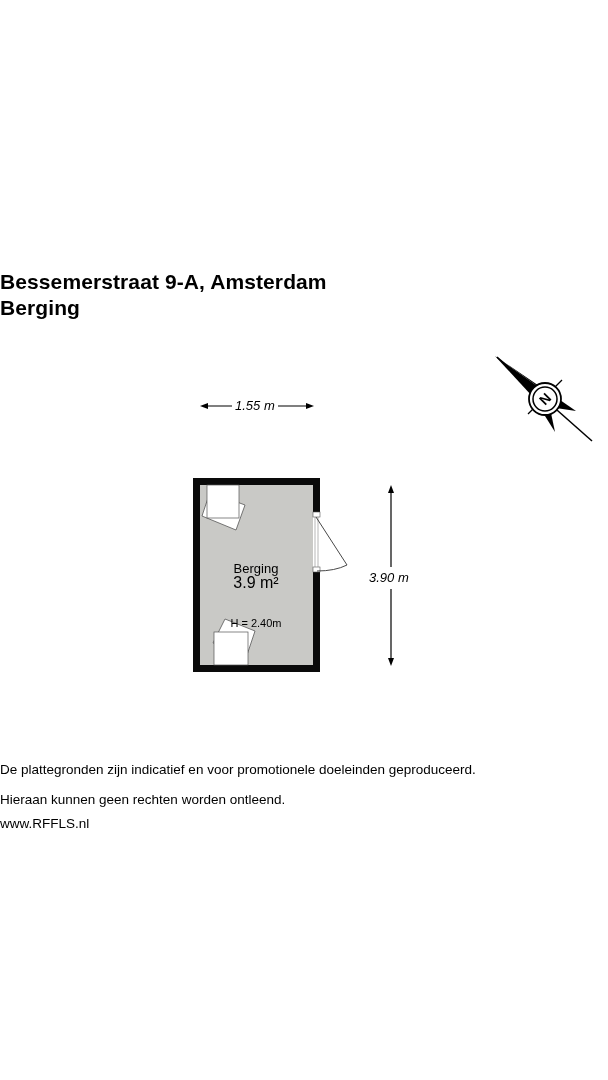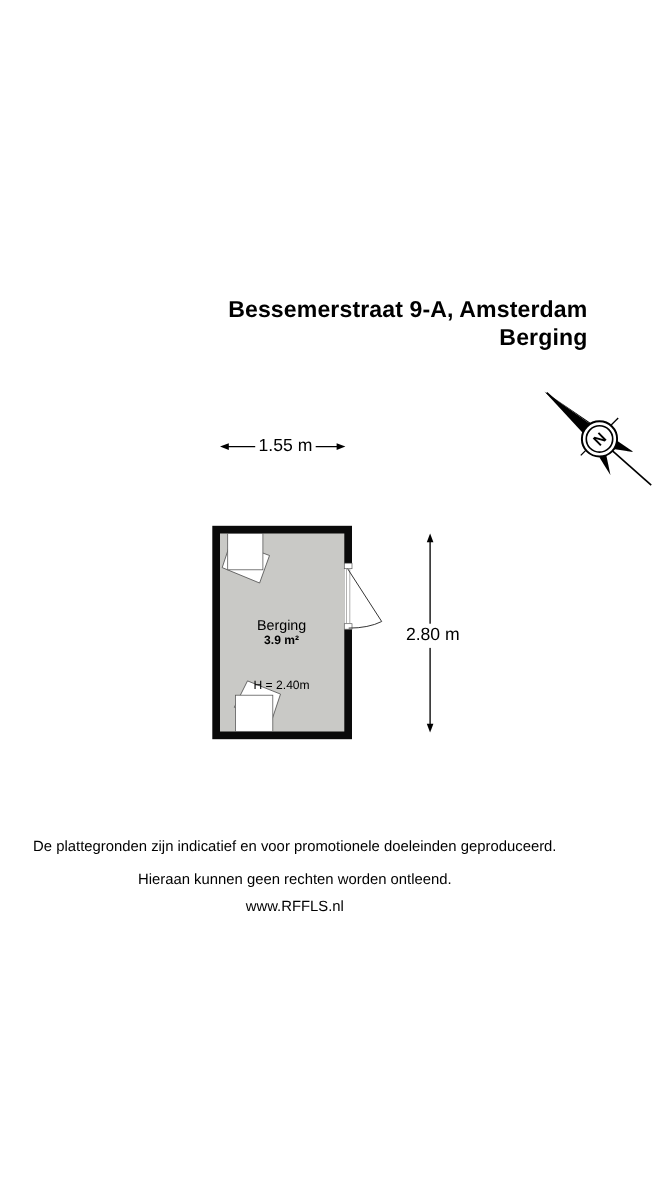--- a/index.html
+++ b/index.html
@@ -12,59 +12,60 @@
       height: 1080px;
       position: relative;
       overflow: hidden;
       font-family: "Liberation Sans", sans-serif;
       color: #000;
     }
     .title {
       position: absolute;
       left: 0;
       width: 534px;
-      text-align: right;
+      text-align: left;
       font-weight: bold;
       font-size: 21px;
       line-height: 26px;
       letter-spacing: 0.1px;
     }
     #title-line1 { top: 269px; }
     #title-line2 { top: 295px; }
 
     .dim-text {
       position: absolute;
-      font-size: 16px;
+      font-size: 13px;
       line-height: 16px;
       background: #fff;
+      font-style: italic;
     }
     #dim-width-label { left: 232px; top: 398px; padding: 0 3px; }
     #dim-height-label { left: 369px; top: 567px; padding: 3px 0; }
 
     .svg-layer {
       position: absolute;
       left: 0; top: 0;
       width: 608px; height: 1080px;
     }
 
     .room-text {
       position: absolute;
       text-align: center;
       width: 120px;
       left: 196px;
     }
     #room-name { top: 561px; font-size: 13px; line-height: 15px; }
-    #room-area { top: 575px; font-size: 11px; line-height: 15px; font-weight: bold; }
+    #room-area { top: 575px; font-size: 16px; line-height: 15px; }
     #room-height { top: 617px; font-size: 11px; line-height: 13px; }
 
     .disclaimer {
       position: absolute;
       left: 0;
       width: 536px;
-      text-align: center;
+      text-align: left;
       font-size: 13.5px;
       line-height: 16px;
     }
     #disc-line1 { top: 762px; }
     #disc-line2 { top: 792px; }
     #disc-line3 { top: 816px; }
   </style>
 </head>
 <body>
 
@@ -123,21 +124,21 @@
     </g>
 
     <g>
       <polygon points="225,619 255,631 247,655 213,643" fill="#fff" stroke="#444" stroke-width="0.7"></polygon>
       <rect x="214" y="632" width="34" height="33" fill="#fff" stroke="#555" stroke-width="0.7"></rect>
     </g>
   </g>
 </svg>
 
 <div class="dim-text" id="dim-width-label">1.55 m</div>
-<div class="dim-text" id="dim-height-label">2.80 m</div>
+<div class="dim-text" id="dim-height-label">3.90 m</div>
 
 <div class="room-text" id="room-name">Berging</div>
 <div class="room-text" id="room-area">3.9 m²</div>
 <div class="room-text" id="room-height">H = 2.40m</div>
 
 <div class="disclaimer" id="disc-line1">De plattegronden zijn indicatief en voor promotionele doeleinden geproduceerd.</div>
 <div class="disclaimer" id="disc-line2">Hieraan kunnen geen rechten worden ontleend.</div>
 <div class="disclaimer" id="disc-line3">www.RFFLS.nl</div>
 
 </body></html>

